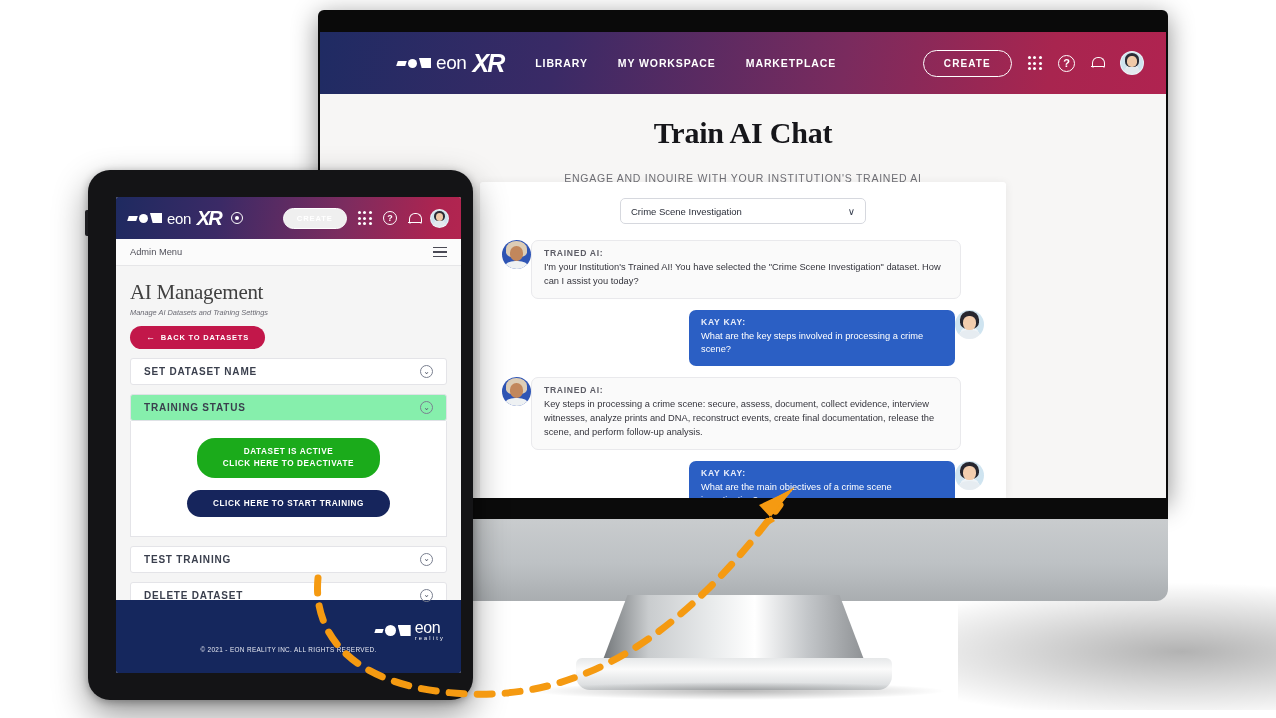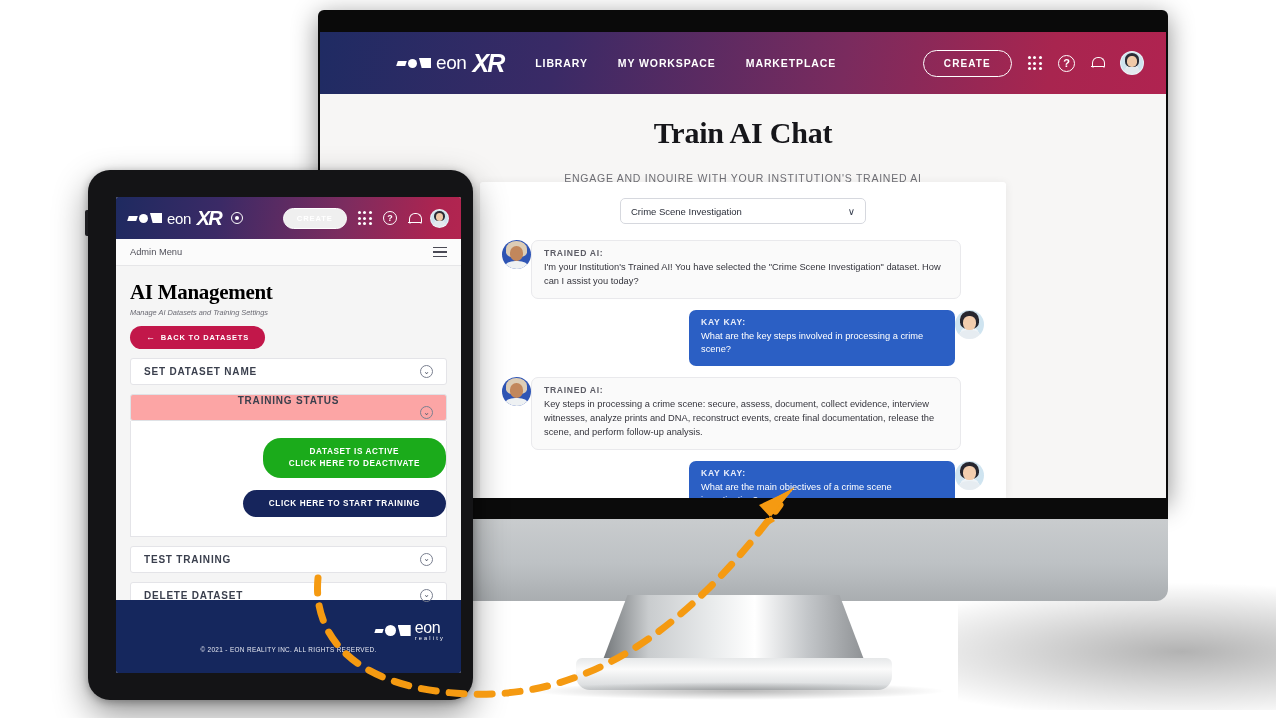--- a/index.html
+++ b/index.html
@@ -197,43 +197,43 @@
 
   .tb-admin{
     height:27px; background:#fbfbfb; border-bottom:1px solid #e6e6e8;
     display:flex; align-items:center; padding:0 14px;
     font-size:9.3px; color:#50505a;
   }
   .ham{ margin-left:auto; display:flex; flex-direction:column; gap:3px; }
   .ham i{ display:block; width:14px;height:1.4px;background:#4a4a55; }
 
   .tb-body{ background:#f5f5f5; padding:14px 14px 0 14px; height:334px; }
-  .tb-title{ font-family:"Liberation Serif", serif; font-size:21px; font-weight:700; color:#000000; letter-spacing:-.3px; }
+  .tb-title{ font-family:"Liberation Serif", serif; font-size:21px; font-weight:400; color:#404040; letter-spacing:-.3px; }
   .tb-subtitle{ font-size:7.4px; color:#6a6a73; font-style:italic; margin-top:3px; margin-bottom:9px; }
   .btn-back{
     background:#c2174a; color:#fff; border:none; border-radius:14px;
     font-size:7.5px; font-weight:700; letter-spacing:.8px;
     padding:7px 16px; display:inline-flex; align-items:center; gap:5px;
   }
   .btn-back .arr{ font-size:9px; line-height:1; }
 
   .acc{
     margin-top:9px; border:1px solid #e4e4e8; border-radius:3px;
     display:flex; align-items:center; padding:0 13px; height:27px;
     background:#fff;
   }
-  .acc.gray{ background:#fca5a5; border-color:#dfe2e6;flex-direction:column; }
+  .acc.gray{ background:#86efac; border-color:#dfe2e6; }
   .acc .lbl{ font-size:10px; font-weight:700; color:#3a3f4d; letter-spacing:.8px; }
   .acc .chv{
     margin-left:auto; width:13px;height:13px;border:1.1px solid #7a8090;border-radius:50%;
     display:flex;align-items:center;justify-content:center; font-size:8px; color:#5a6070; line-height:1;
   }
   .acc-body{
     border:1px solid #e4e4e8; border-top:none; background:#fff;
-    padding:17px 0 19px 0; display:flex; flex-direction:column; align-items:flex-end; gap:12px;
+    padding:17px 0 19px 0; display:flex; flex-direction:column; align-items:center; gap:12px;
   }
   .btn-green{
     background:#1bab1b; color:#fff; border:none; border-radius:18px;
     padding:8px 26px; text-align:center; font-size:8.2px; font-weight:700; letter-spacing:.6px;
     line-height:1.45;
   }
   .btn-navy{
     background:#16255c; color:#fff; border:none; border-radius:18px;
     padding:9px 26px; font-size:8.2px; font-weight:700; letter-spacing:.6px;
   }

